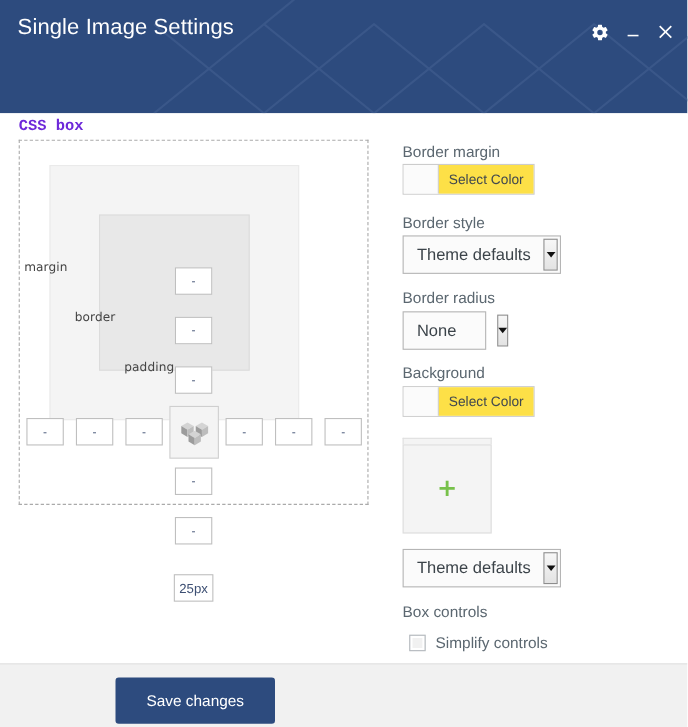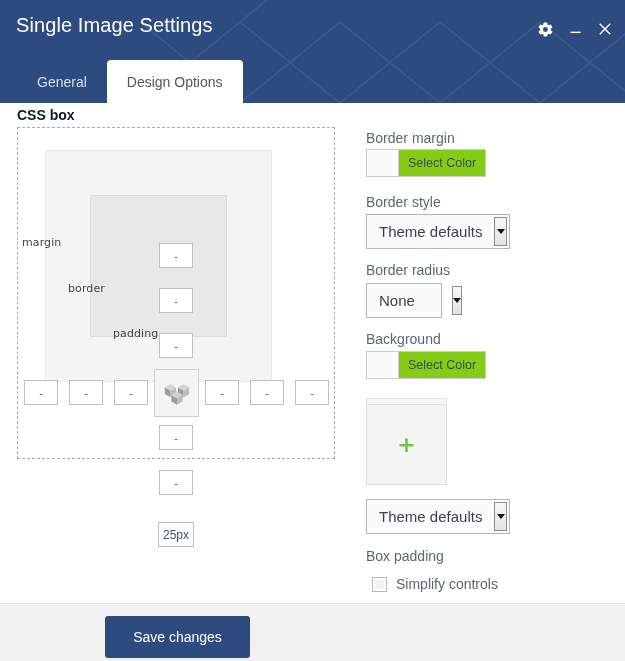--- a/index.html
+++ b/index.html
@@ -85,21 +85,22 @@
     width: 625px; height: 500px;
     background: #ffffff;
   }
 
   
   .cssbox-title {
     position: absolute;
     left: 17px; top: 4px;
     font-size: 14px;
     font-weight: bold;
-    color: #0f172a;
+    color: #6d28d9;
+    font-family: Liberation Mono, monospace;
   }
   .margin-box {
     position: absolute;
     left: 17px; top: 24px;
     width: 318px; height: 332px;
     border: 1px dashed #aaaaaa;
     background: #ffffff;
   }
   .border-box {
     position: absolute;
@@ -176,21 +177,21 @@
   .colorpicker .swatch {
     width: 32px;
     background: #fbfbfb;
     border-right: 1px solid #cccccc;
   }
   .colorpicker .sel-label {
     display: flex; align-items: center;
     padding: 0 9px;
     font-size: 12.5px;
     color: #42494f;
-    background: #84cc16;
+    background: #fde047;
     white-space: nowrap;
   }
   .select-wrap {
     position: absolute;
     display: flex;
     align-items: stretch;
     background: #fbfbfb;
     border: 1px solid #b5b5b5;
     height: 35px;
   }
@@ -320,24 +321,20 @@
         </svg>
       </div>
       <div class="hdr-btn">
         <svg width="18" height="18" viewBox="0 0 24 24" stroke="#ffffff" stroke-width="2" fill="none">
           <line x1="5" y1="5" x2="19" y2="19"></line>
           <line x1="19" y1="5" x2="5" y2="19"></line>
         </svg>
       </div>
     </div>
 
-    <div class="tabs">
-      <div class="tab">General</div>
-      <div class="tab active">Design Options</div>
-    </div>
   </div>
 
   <div class="body">
 
     <div class="cssbox-title">CSS box</div>
 
     <div class="margin-box"></div>
     <div class="border-box"></div>
     <div class="padding-box"></div>
 
@@ -415,21 +412,21 @@
         </div>
       </div>
 
       <div class="select-wrap" style="left:0; top:396px; width:144px;">
         <div class="sel-text">Theme defaults</div>
         <div class="sel-arrow">
             <i></i>
           </div>
       </div>
 
-      <div class="field-label" style="left:0; top:445px;">Box padding</div>
+      <div class="field-label" style="left:0; top:445px;">Box controls</div>
 
       <div class="checkbox-row" style="left:6px; top:473px;">
         <div class="cbx"></div>
         <div class="cbx-label">Simplify controls</div>
       </div>
 
     </div>
   </div>
 
   <div class="footer">

